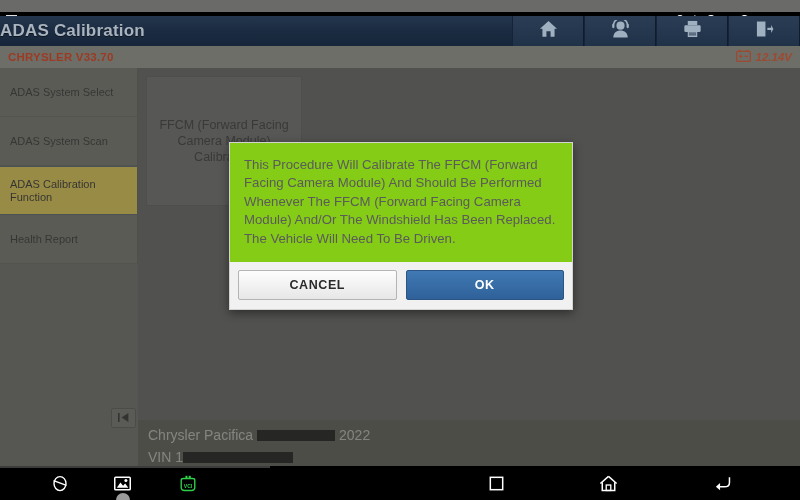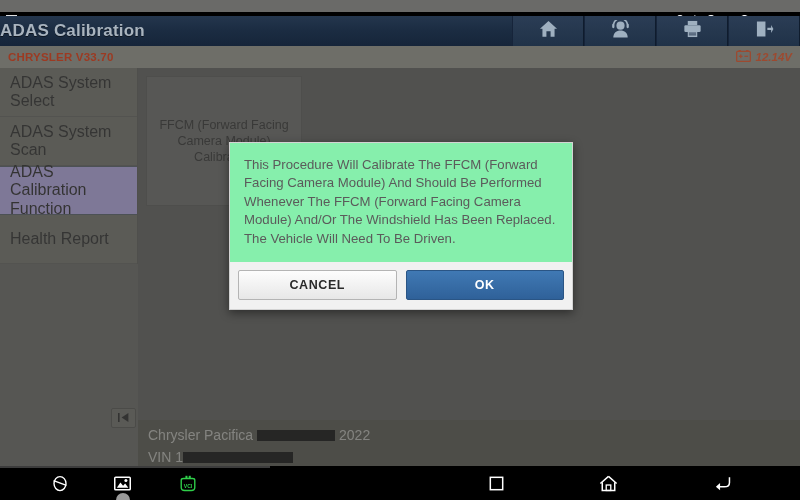--- a/index.html
+++ b/index.html
@@ -60,26 +60,26 @@
   .body-area {
     position: absolute; top: 68px; left: 0; width: 800px; height: 398px;
     background: #6a6a68;
   }
   .sidebar {
     position: absolute; top: 0; left: 0; width: 138px; height: 398px;
     background: #77776f; border-right: 1px solid #5c5c58;
   }
   .side-item {
     height: 49px; display: flex; align-items: center;
-    padding: 0 10px; color: #232323; font-size: 16px;
+    padding: 0 10px; color: #232323; font-size: 11px;
     border-bottom: 1px solid #64645f;
     background: #76766e; cursor: pointer; line-height: 1.15;
   }
   .side-item.active {
-    background: #c4b5fd; color: #1e1e1e;
+    background: #fde047; color: #1e1e1e;
     border-top: 1px solid #55606c; border-bottom: 1px solid #55606c;
   }
   .side-rest { position: absolute; top: 196px; left: 0; width: 138px; height: 202px; background: #6c6c66; }
 
   .content {
     position: absolute; top: 0; left: 138px; width: 662px; height: 398px;
     background: #5f5f5d;
   }
   .func-card {
     position: absolute; top: 8px; left: 8px; width: 156px; height: 130px;
@@ -116,21 +116,21 @@
     box-shadow: 0 3px 9px rgba(0,0,0,.45);
   }
   .dlg-title {
     height: 31px; background: #36669e;
     display: flex; align-items: center; padding: 0 10px;
     color: #fff; font-size: 14px; font-weight: bold;
     white-space: nowrap; overflow: hidden;
     border-bottom: 2px solid #2d5a8e;
   }
   .dlg-body {
-    background: #86efac; padding: 13px 12px 14px 14px;
+    background: #84cc16; padding: 13px 12px 14px 14px;
     color: #5b5b5b; font-size: 13.2px; line-height: 1.40;
   }
   .dlg-foot { padding: 8px 8px 9px 8px; display: flex; gap: 9px; background: #f1f1f1; }
   .btn {
     flex: 1; height: 30px; display: flex; align-items: center; justify-content: center;
     font-size: 12.5px; font-weight: bold; letter-spacing: .6px; cursor: pointer;
     border-radius: 2px;
   }
   .btn-cancel {
     background: linear-gradient(180deg,#fdfdfd 0%,#e7e7e7 100%);

